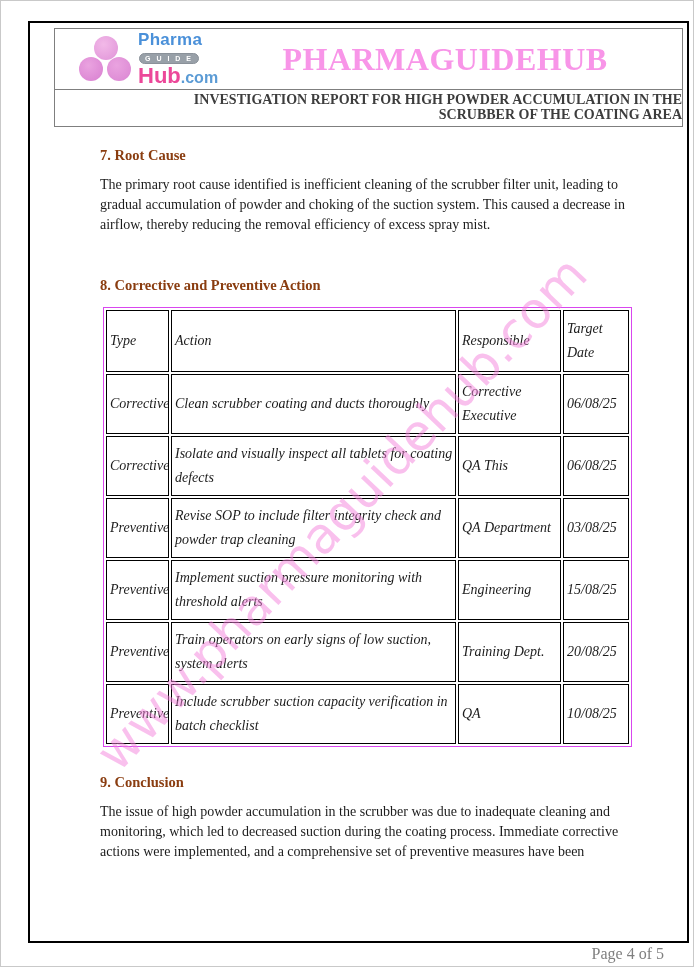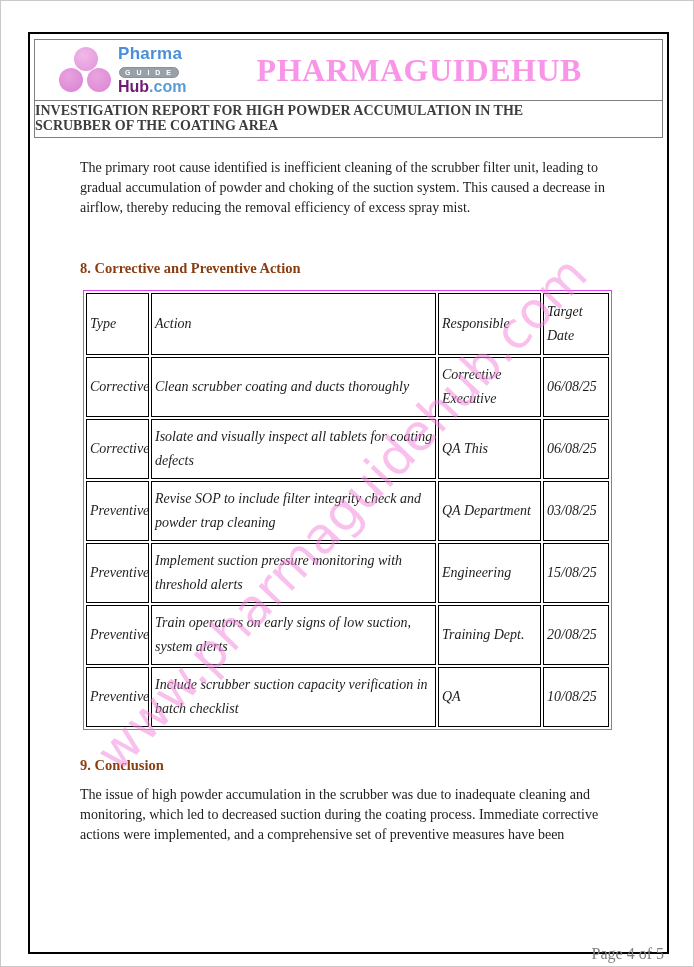--- a/index.html
+++ b/index.html
@@ -8,24 +8,25 @@
     background:#ffffff;
     font-family:"Liberation Serif", serif;
     position:relative;
     overflow:hidden;
   }
   .canvas-edge{
     position:absolute;left:0;top:0;width:692px;height:965px;
     border:1px solid #c9c9c9;
   }
   .page-border{
-    position:absolute;left:28px;top:32px;
+    position:absolute;left:28px;top:21px;
     width:637px;height:918px;
     border:2px solid #000;
     background:transparent;
+    padding-left:20px;
   }
   
   .header-box{
     margin:5px 4px 0 4px;
     border:1px solid #7f7f7f;
   }
   .logo-row{
     display:flex;align-items:center;
     height:60px;
     padding-left:24px;
@@ -37,32 +38,32 @@
   .logo-circle.br{left:28px;top:21px;background:radial-gradient(circle at 40% 35%, #eaa3e0, #da85d2);}
   .logo-text{margin-left:7px;font-family:"Liberation Sans", sans-serif;line-height:1;}
   .logo-pharma{color:#4a90d9;font-size:17px;font-weight:bold;letter-spacing:.3px;}
   .logo-badge{
     display:inline-block;background:#98a0a8;color:#fff;
     border-radius:6px;border:1px solid #8a9199;
     font-size:7px;font-weight:bold;letter-spacing:2px;
     padding:1px 5px;margin:1px 0 1px 1px;
   }
   .logo-hubline{white-space:nowrap;}
-  .logo-hub{color:#701a75;font-size:16px;font-weight:bold;}
+  .logo-hub{color:#ec4899;font-size:22px;font-weight:bold;}
   .logo-com{color:#5b9bd5;font-size:16px;font-weight:bold;}
   .site-title{
     flex:1;text-align:center;
     color:#f895e8;
     font-size:32px;font-weight:bold;
     letter-spacing:.5px;
     padding-right:10px;
   }
   .report-title-row{
     border-top:1px solid #7f7f7f;
-    text-align:left;
+    text-align:right;
     padding:2px 0 3px 0;
   }
   .report-title-row span{
     display:inline-block;
     max-width:530px;
     color:#3d3d3d;
     font-weight:bold;
     font-size:14px;line-height:15px;
   }
   
@@ -149,20 +150,21 @@
       </div>
       <div class="site-title">PHARMAGUIDEHUB</div>
     </div>
     <div class="report-title-row">
       <span>INVESTIGATION REPORT FOR HIGH POWDER ACCUMULATION IN THE SCRUBBER OF THE COATING AREA</span>
     </div>
   </div>
 
   <div class="content">
 
+    <p class="sec-heading">7. Root Cause</p>
     <p class="para">The primary root cause identified is inefficient cleaning of the scrubber filter unit, leading to gradual accumulation of powder and choking of the suction system. This caused a decrease in airflow, thereby reducing the removal efficiency of excess spray mist.</p>
 
     <p class="sec-heading h8">8. Corrective and Preventive Action</p>
 
     <table class="capa">
       <colgroup>
         <col style="width:63px">
           <col style="width:285px">
           <col style="width:103px">
           <col style="width:66px">

